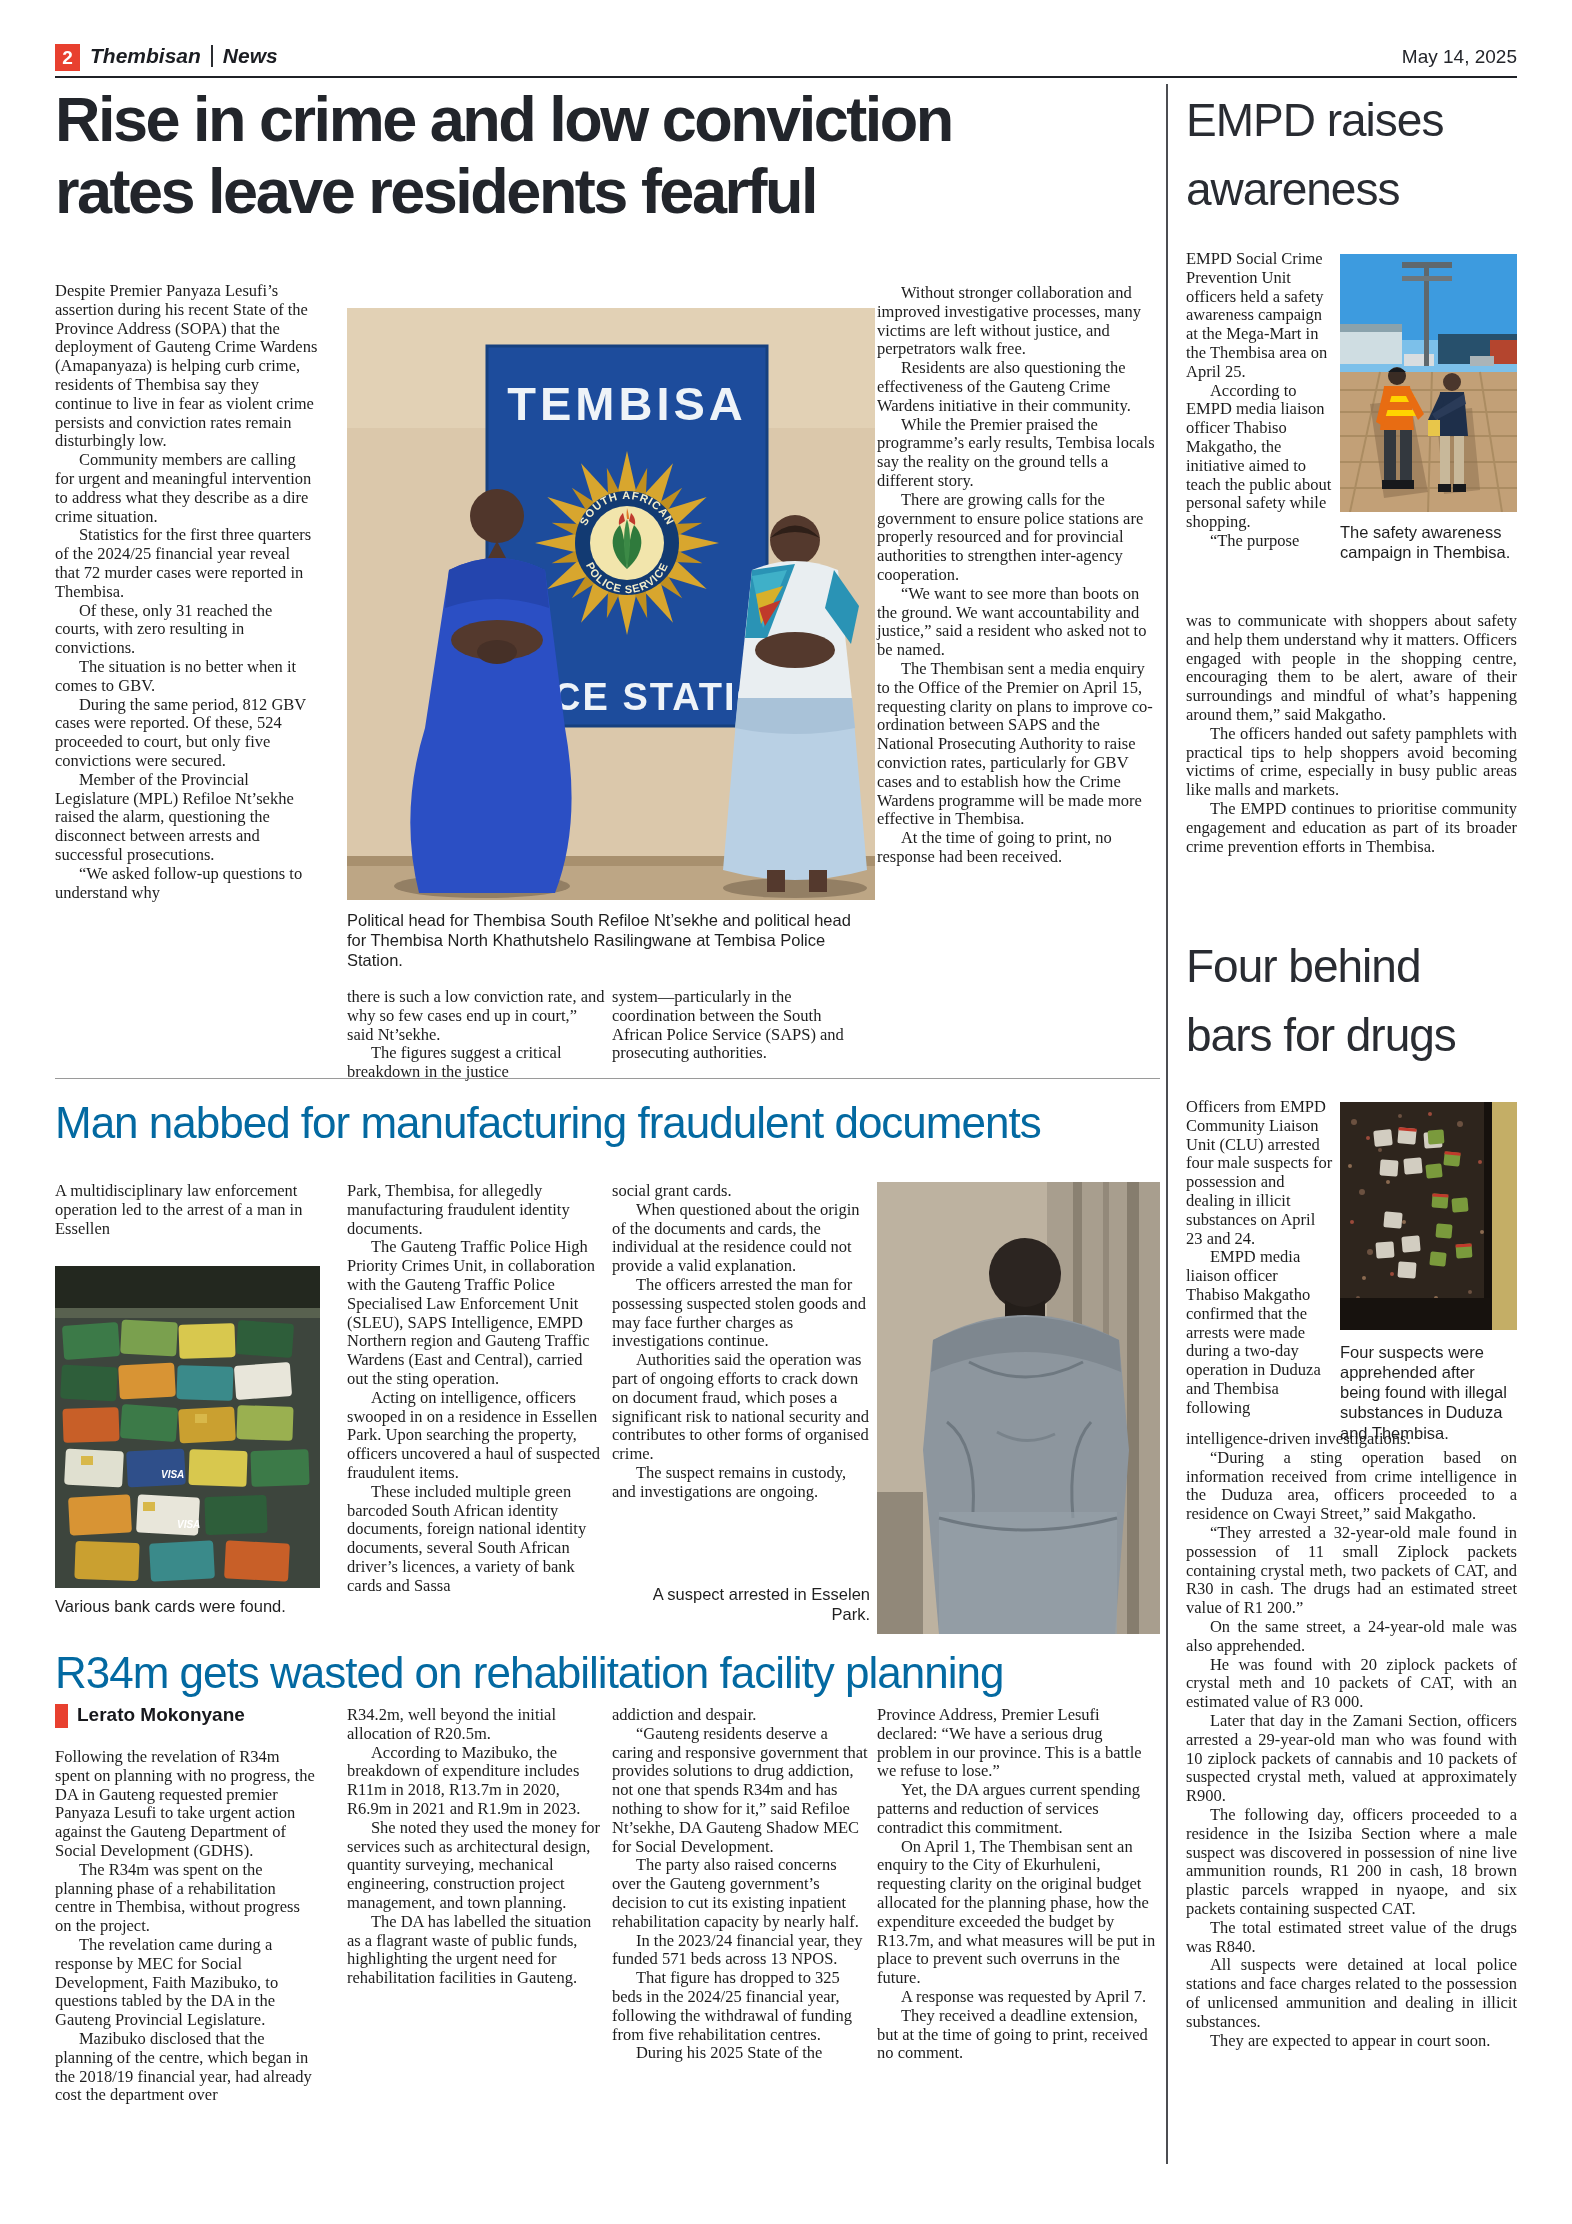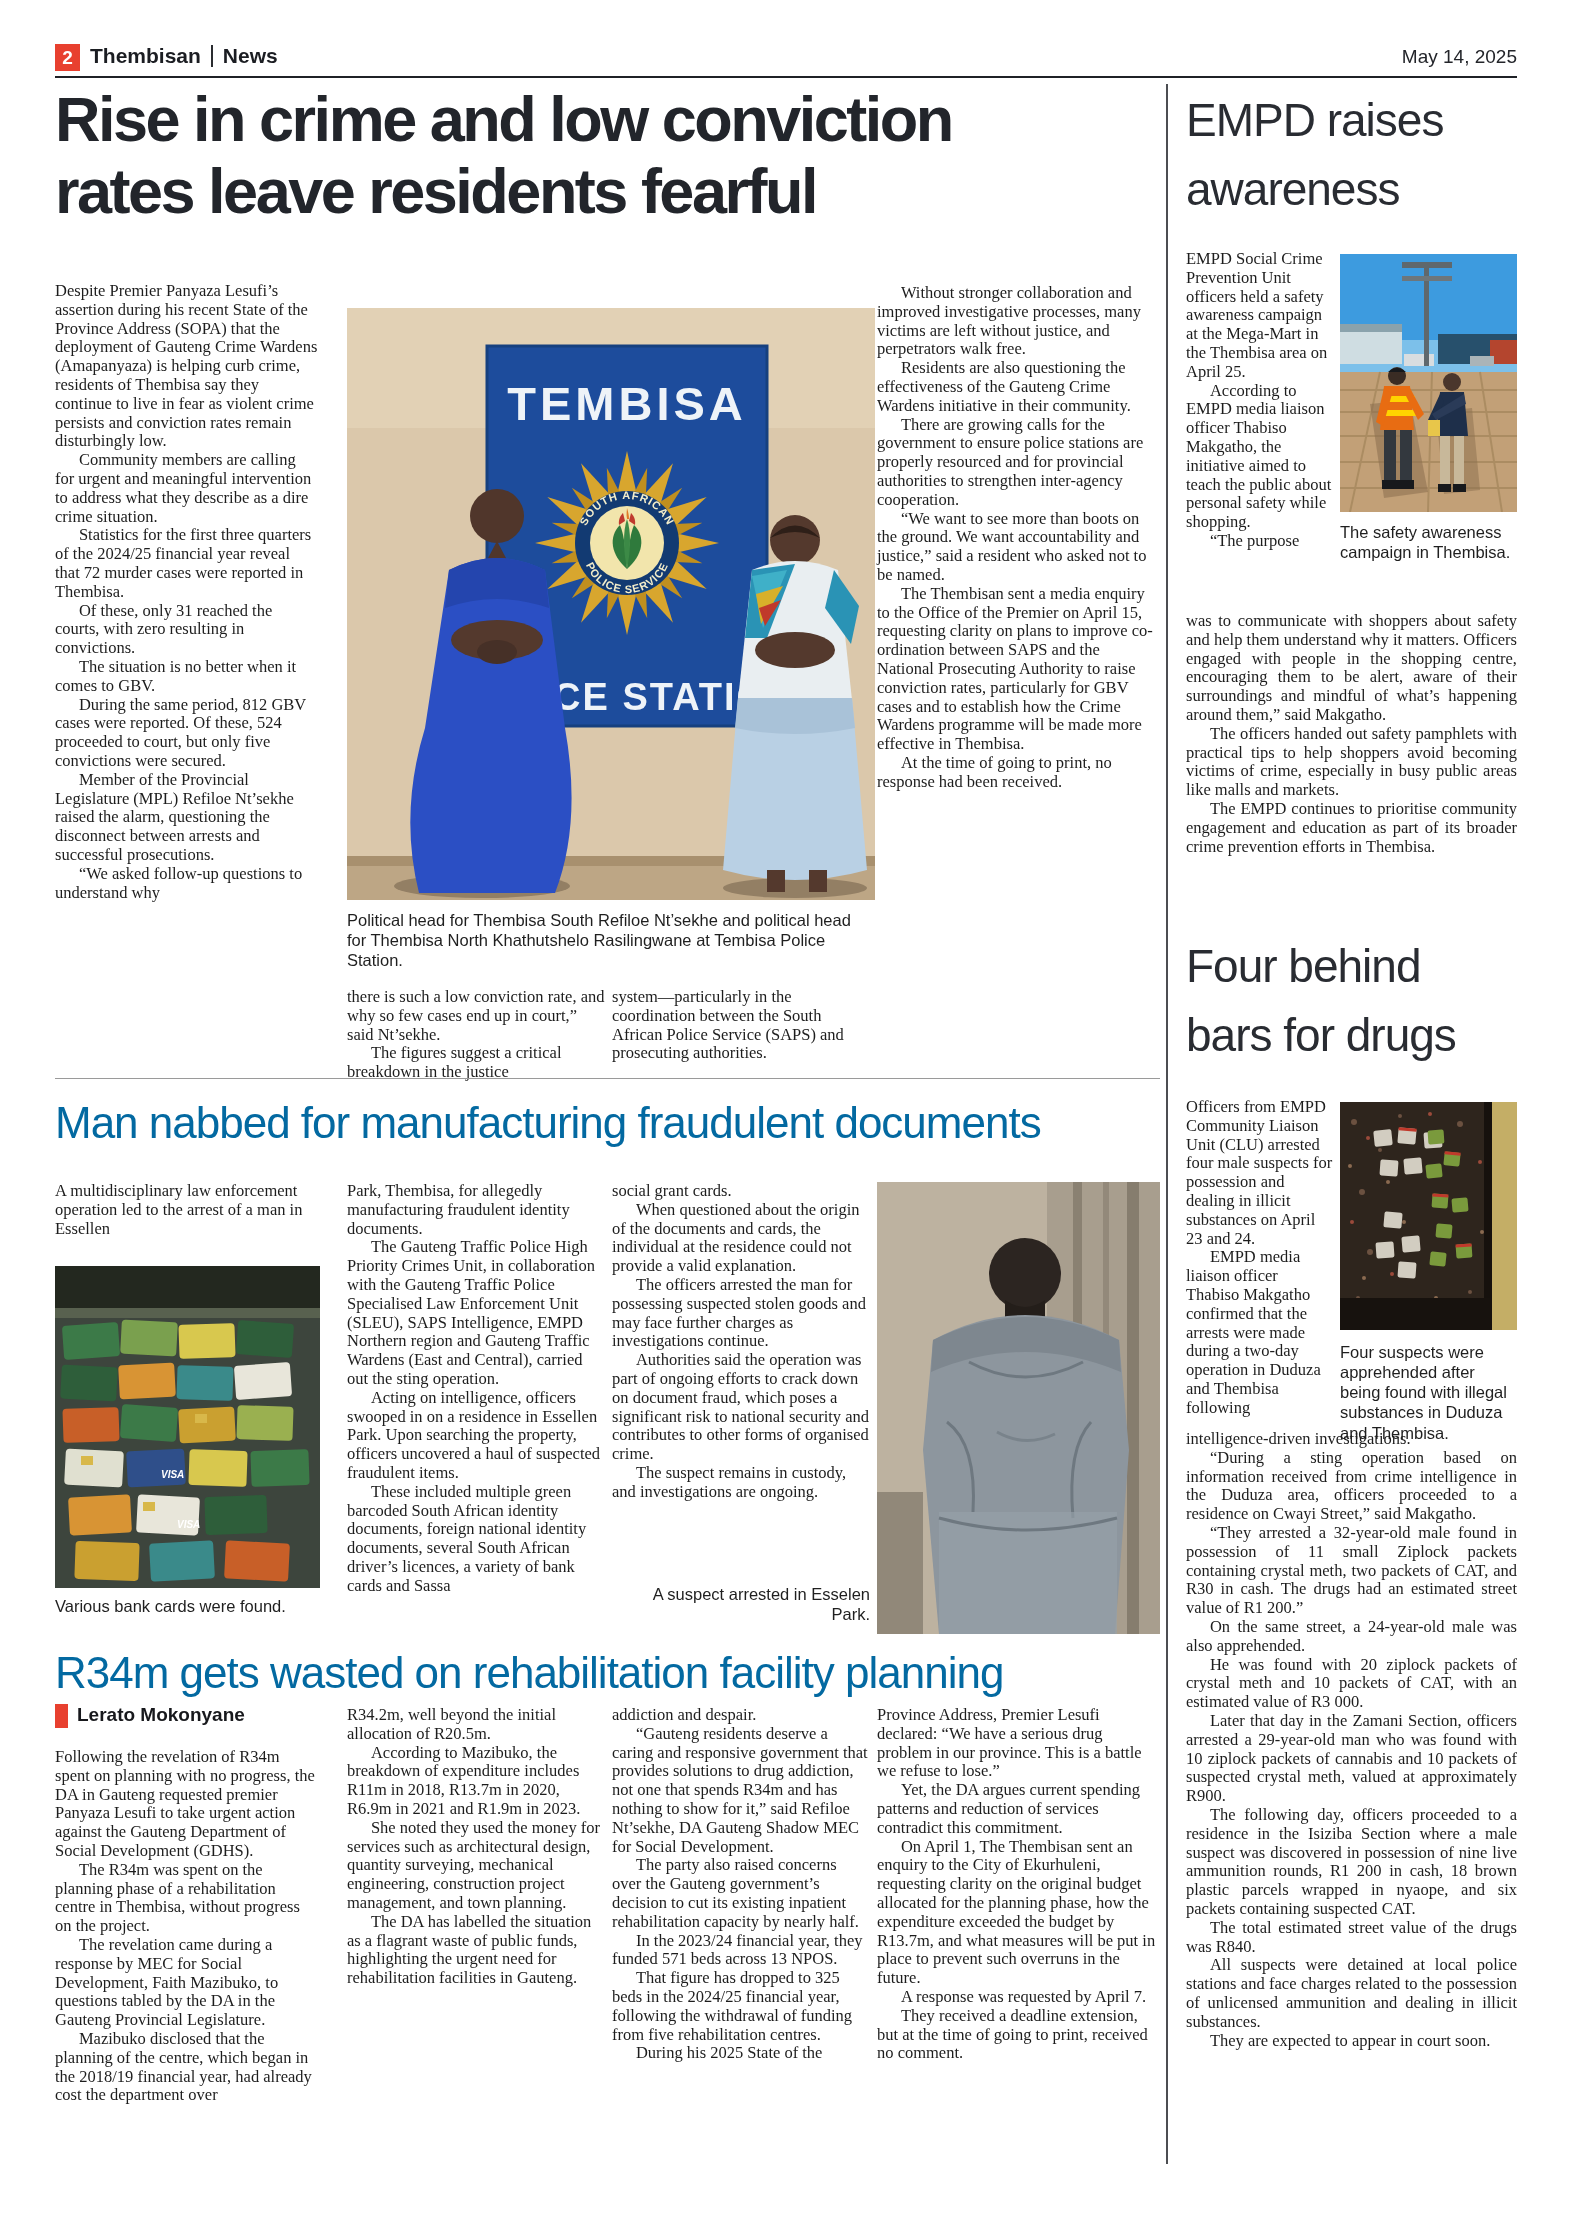--- a/index.html
+++ b/index.html
@@ -6,21 +6,21 @@
   body{
     width:1572px;height:2224px;position:relative;background:#ffffff;
     font-family:"Liberation Serif",serif;color:#1c1c1c;overflow:hidden;
   }
   .abs{position:absolute;}
   
   .pagenum{width:25px;height:27px;background:#e8402f;color:#fff;
     font-family:"Liberation Sans",sans-serif;font-weight:bold;font-size:19px;
     display:flex;align-items:center;justify-content:center;}
   .masthead{display:flex;align-items:center;gap:10px;
-    font-family:"Liberation Sans",sans-serif;font-weight:bold;font-size:21px;color:#1b1d22;}
+    font-family:"Liberation Sans",sans-serif;font-weight:bold;font-size:21px;color:#1b1d22;font-style:italic;}
   .masthead .vbar{width:2px;height:22px;background:#2a2c30;}
   .dateline{font-family:"Liberation Sans",sans-serif;font-size:19px;color:#23252a;}
   .rule-h{background:#1f2126;height:2px;}
   .rule-hair{background:#9a9a9a;height:1px;}
   .rule-v{background:#4c4e52;width:2px;}
   
   .head-bold{font-family:"Liberation Sans",sans-serif;font-weight:bold;
     font-size:63px;line-height:1.14;letter-spacing:-2.5px;color:#22252b;}
   .head-light{font-family:"Liberation Sans",sans-serif;font-weight:normal;
     font-size:44px;letter-spacing:-1px;color:#0369a1;white-space:nowrap;}
@@ -167,20 +167,21 @@
 <div class="abs copy" style="left:347px;top:988px;width:258px;">
     <p>there is such a low conviction rate, and why so few cases end up in court,” said Nt’sekhe.</p>
     <p>The figures suggest a critical breakdown in the justice</p>
   </div>
 <div class="abs copy" style="left:612px;top:988px;width:258px;">
     <p>system—particularly in the coordination between the South African Police Service (SAPS) and prosecuting authorities.</p>
   </div>
 <div class="abs copy indent-first" style="left:877px;top:284px;width:282px;">
     <p>Without stronger collaboration and improved investigative processes, many victims are left without justice, and perpetrators walk free.</p>
     <p>Residents are also questioning the effectiveness of the Gauteng Crime Wardens initiative in their community.</p>
+    <p>While the Premier praised the programme’s early results, Tembisa locals say the reality on the ground tells a different story.</p>
     <p>There are growing calls for the government to ensure police stations are properly resourced and for provincial authorities to strengthen inter-agency cooperation.</p>
     <p>“We want to see more than boots on the ground. We want accountability and justice,” said a resident who asked not to be named.</p>
     <p>The Thembisan sent a media enquiry to the Office of the Premier on April 15, requesting clarity on plans to improve co-ordination between SAPS and the National Prosecuting Authority to raise conviction rates, particularly for GBV cases and to establish how the Crime Wardens programme will be made more effective in Thembisa.</p>
     <p>At the time of going to print, no response had been received.</p>
   </div>
 
 <div class="abs rule-hair" style="left:55px;top:1078px;width:1105px;"></div>
 <div class="abs head-light" style="left:55px;top:1098px;width:1108px;">Man nabbed for manufacturing fraudulent documents</div>
 
 <div class="abs copy" style="left:55px;top:1182px;width:262px;">

